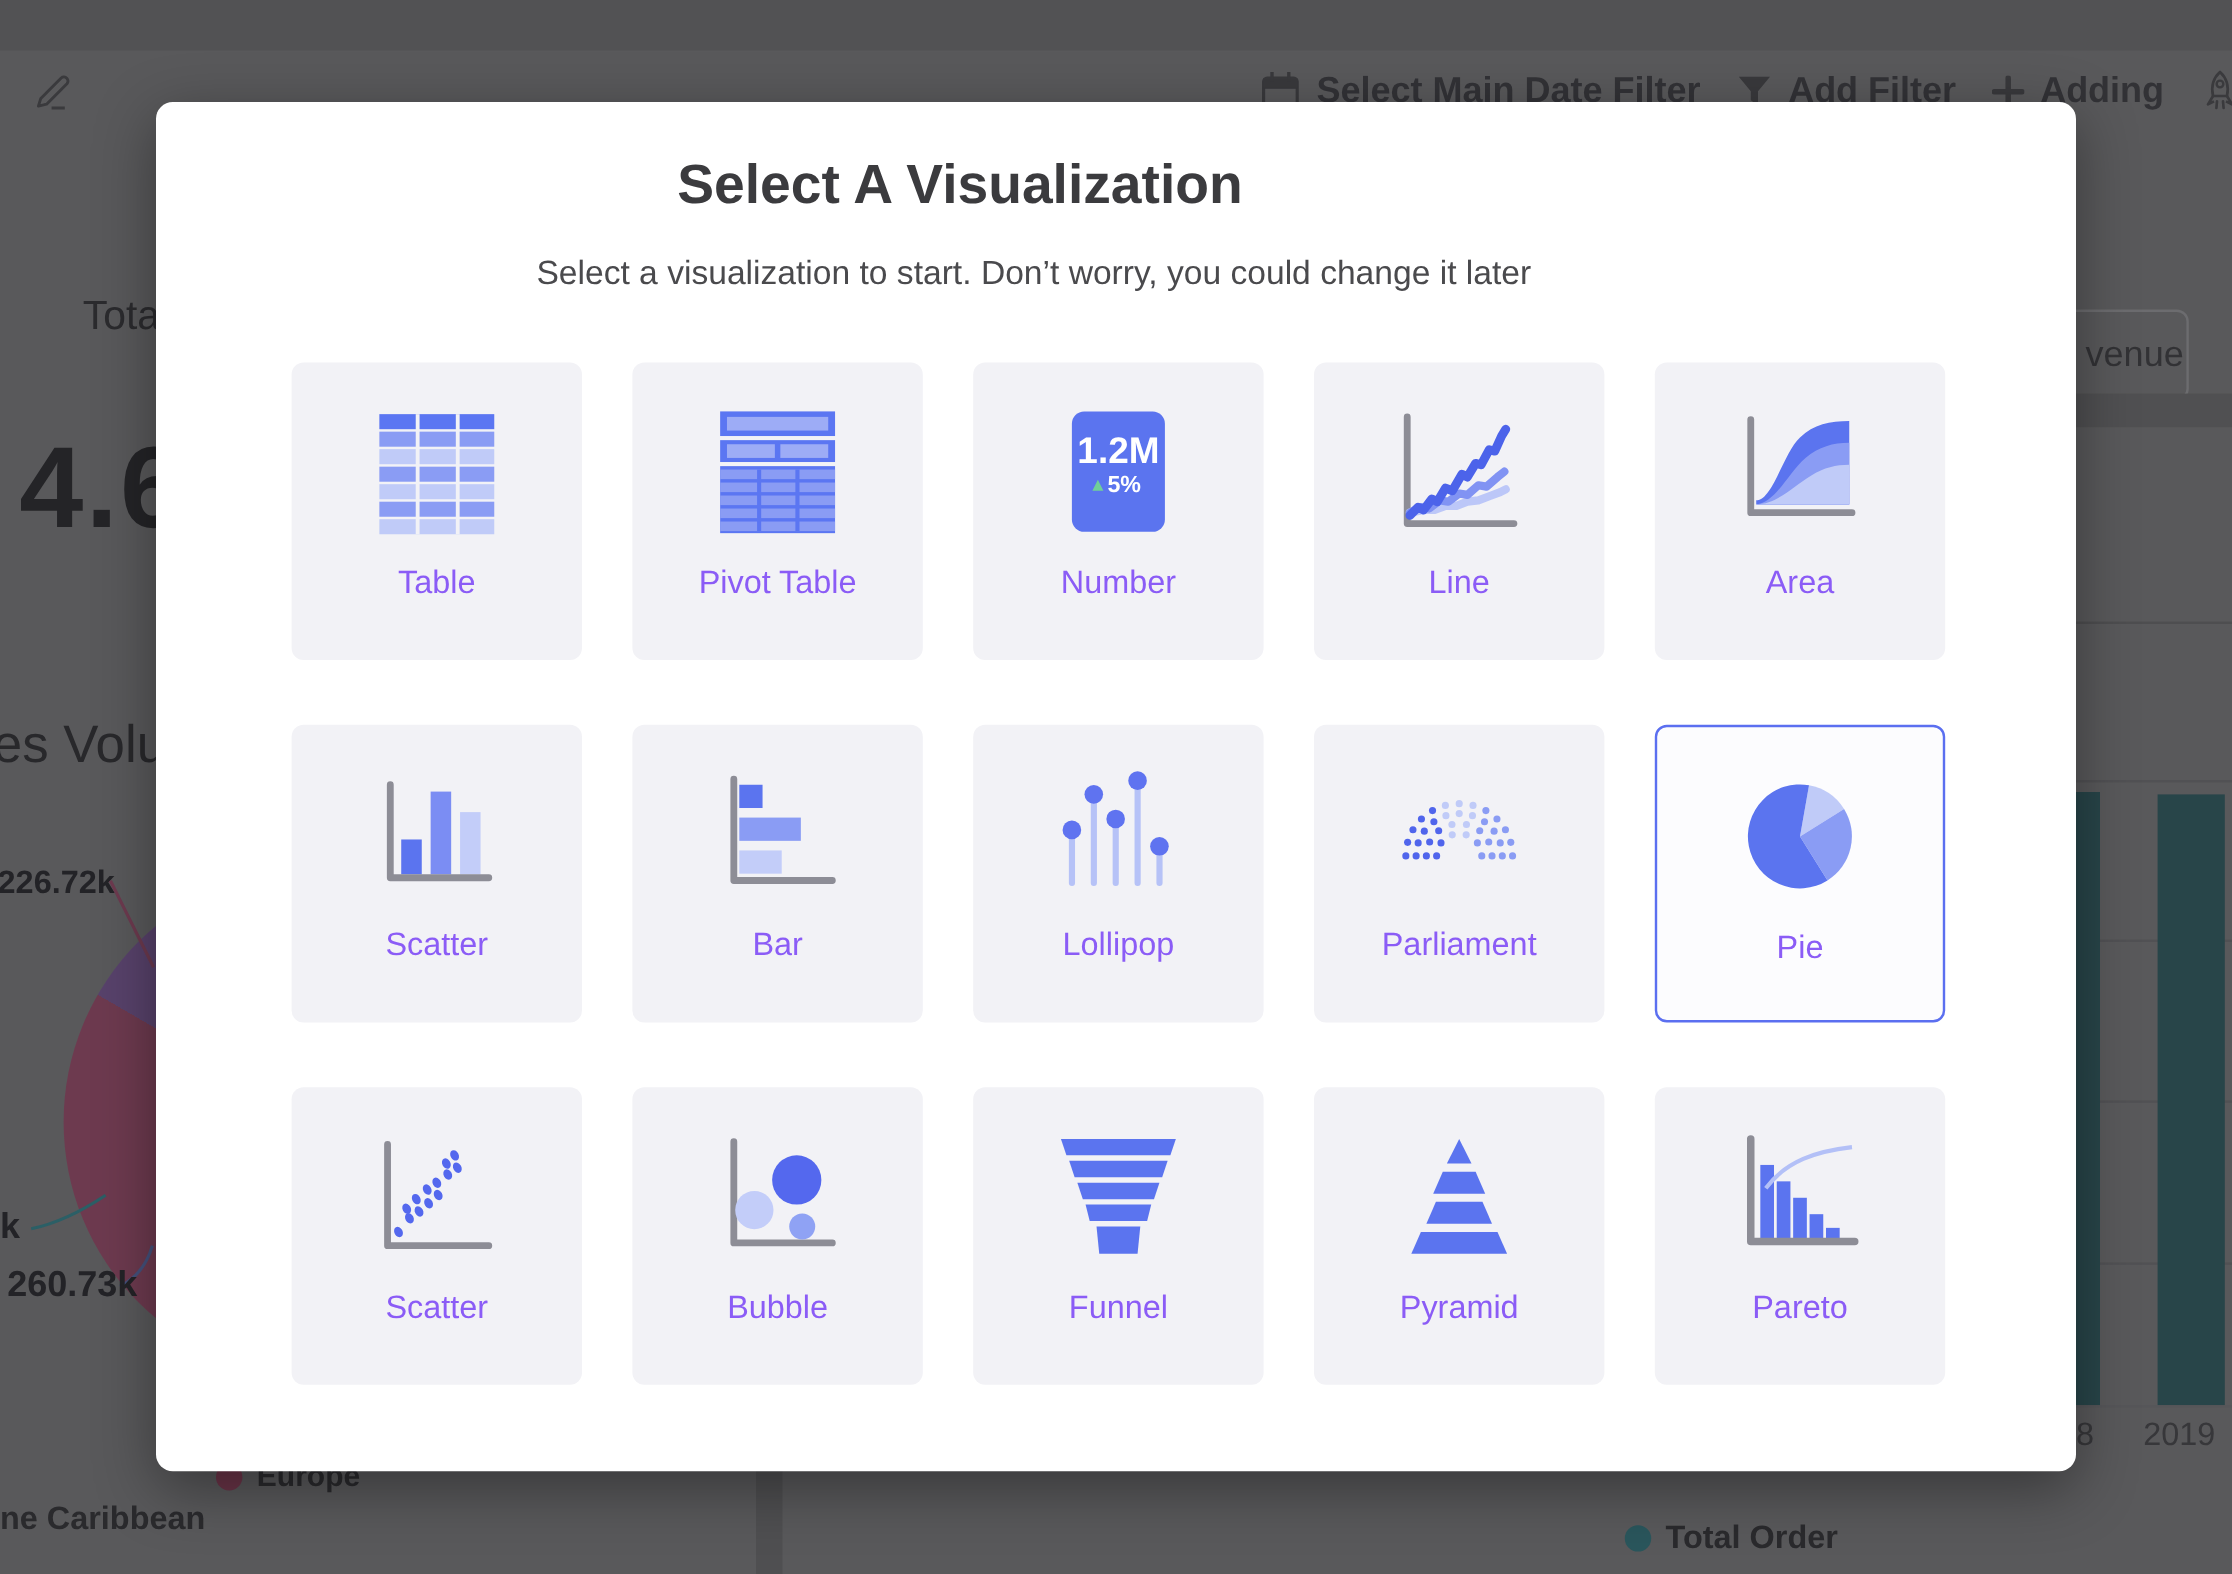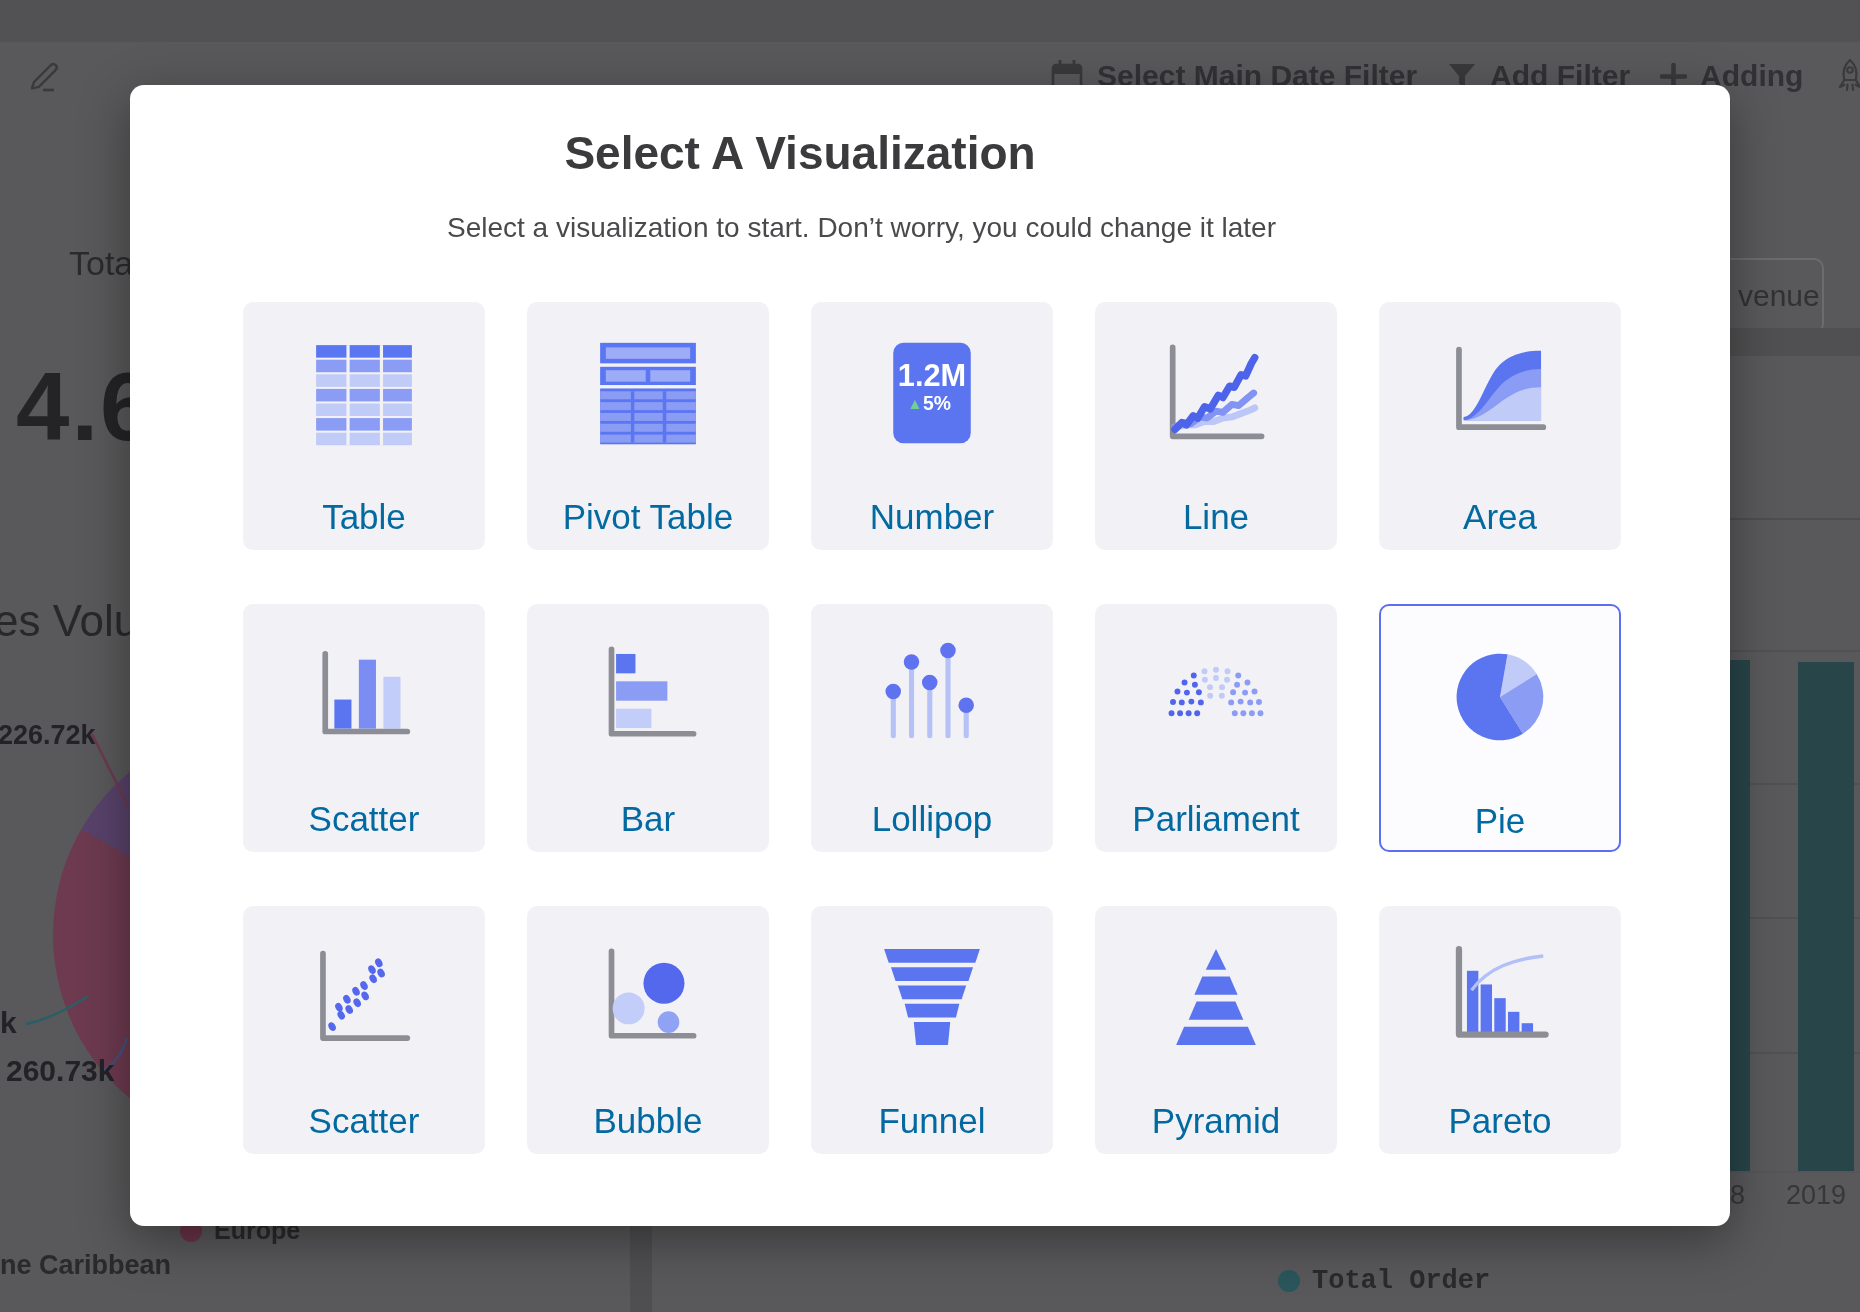--- a/index.html
+++ b/index.html
@@ -38,21 +38,21 @@
   .mtitle{top:41px;left:0;width:1340px;text-align:center;
     font-size:46px;font-weight:bold;color:#3b3b3e;}
   .msub{top:127px;left:0;width:1463px;text-align:center;font-size:28px;color:#4a4a4d;}
   .grid{left:113px;top:217px;display:grid;grid-template-columns:repeat(5,242px);
     grid-auto-rows:248px;column-gap:42px;row-gap:54px;}
   .tile{background:#f2f2f6;border-radius:10px;position:relative;box-sizing:border-box;cursor:pointer;}
   .tile.selected{background:#fcfcfe;border:2px solid #5b6ff0;}
   .ticon{position:absolute;top:34px;left:50%;transform:translateX(-50%);width:114px;height:114px;}
   .ticon svg{width:114px;height:114px;display:block;}
   .tlabel{position:absolute;top:168px;left:0;width:100%;text-align:center;
-    font-size:35px;color:#0369a1;font-weight:500;margin-top:27px;}
+    font-size:27px;color:#8b5cf6;font-weight:500;}
 </style>
 </head>
 <body>
 
 <div class="abs topstrip"></div>
 
 <div class="abs" style="left:24px;top:50px;width:44px;height:44px;">
   <svg width="44" height="44" viewBox="0 0 44 44">
     <path d="M10,32 L27,15 a3.4,3.4 0 0 1 4.8,4.8 L14.8,36.8 L8,38.4 Z" fill="none" stroke="#3a3a3d" stroke-width="2.4" stroke-linejoin="round"></path>
     <line x1="19" y1="40" x2="30" y2="40" stroke="#3a3a3d" stroke-width="2.6"></line>
@@ -123,21 +123,21 @@
 <div class="abs gridline" style="left:1722px;top:650px;width:138px;"></div>
 <div class="abs gridline" style="left:1722px;top:783px;width:138px;"></div>
 <div class="abs gridline" style="left:1722px;top:917px;width:138px;"></div>
 <div class="abs gridline" style="left:1722px;top:1052px;width:138px;"></div>
 <div class="abs teal-bar" style="left:1726px;top:660px;width:24px;height:511px;"></div>
 <div class="abs teal-bar" style="left:1798px;top:662px;width:56px;height:509px;"></div>
 <div class="abs gridline" style="left:1722px;top:1171px;width:138px;background:#565659;"></div>
 <div class="abs axis-label" style="left:1730px;top:1180px;">8</div>
 <div class="abs axis-label" style="left:1786px;top:1180px;">2019</div>
 
-<div class="abs bg-legend" style="left:1278px;top:1266px;font-family:Liberation Mono, monospace;">
+<div class="abs bg-legend" style="left:1354px;top:1266px;">
   <span class="bg-dot" style="background:#2a565c;"></span>
   <span class="bg-legend-text" style="font-size:27px;">Total Order</span>
 </div>
 
 <div class="abs modal">
   <div class="abs mtitle">Select A Visualization</div>
   <div class="abs msub">Select a visualization to start. Don’t worry, you could change it later</div>
 
   <div class="abs grid">
 

